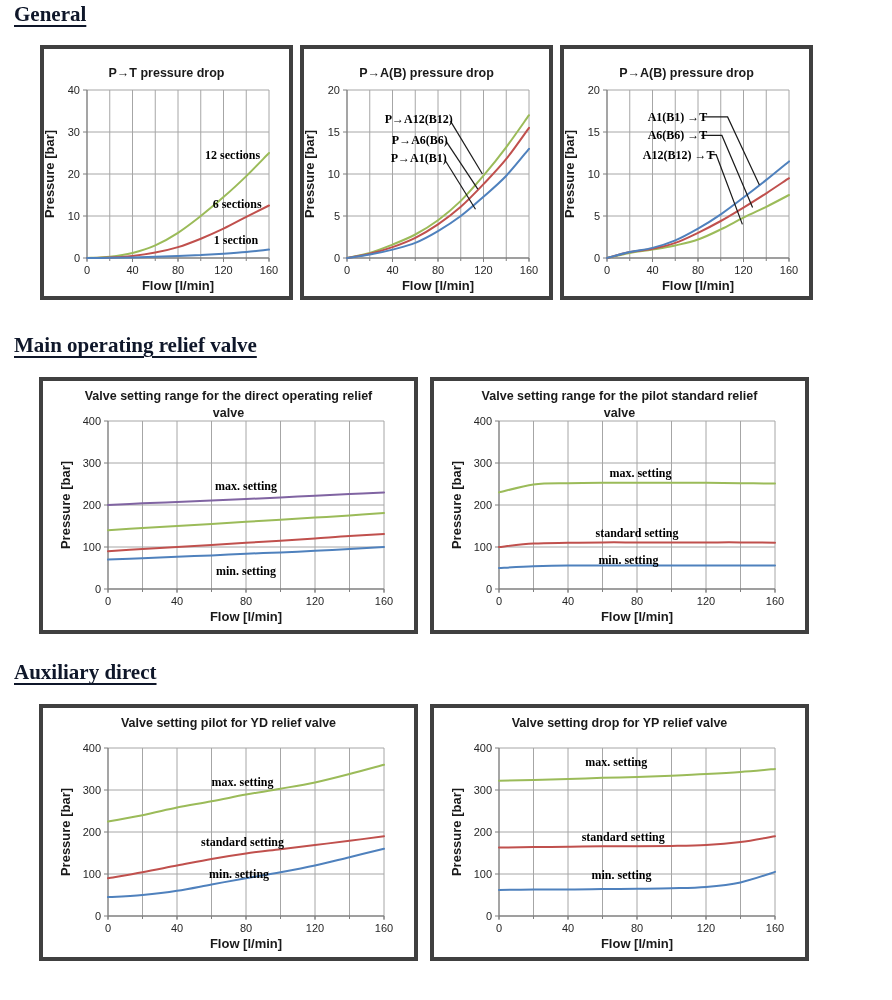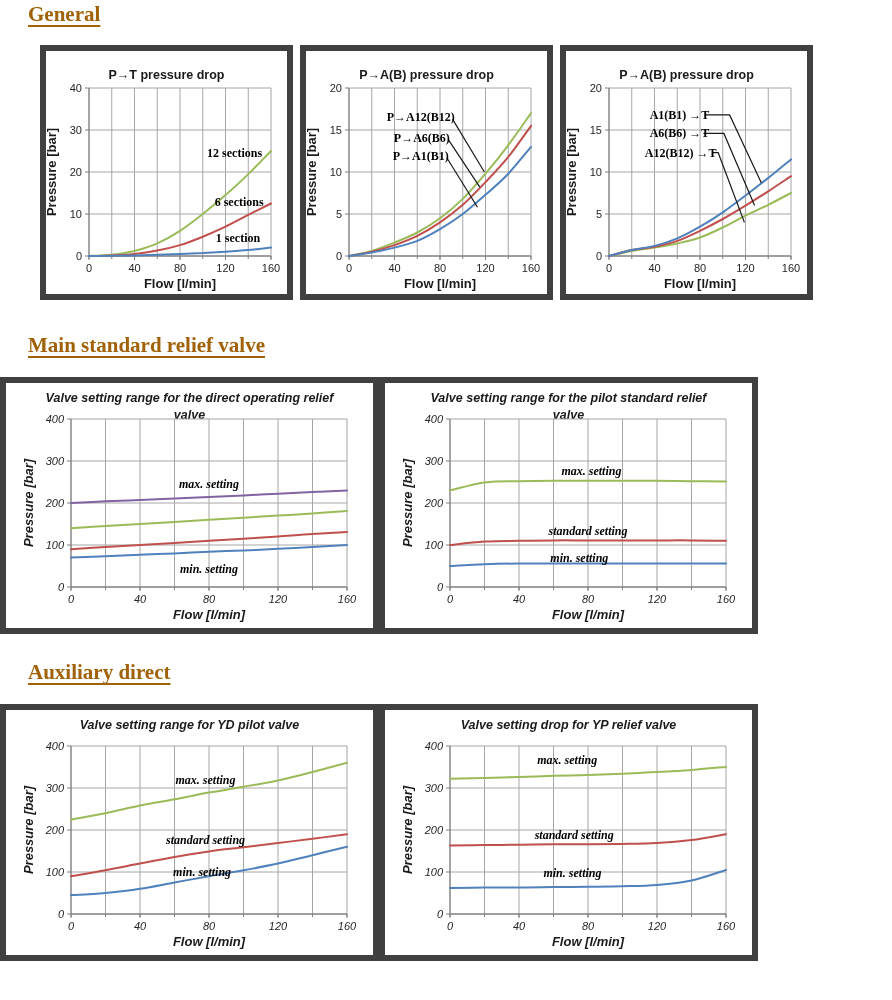--- a/index.html
+++ b/index.html
@@ -1,32 +1,32 @@
 <!DOCTYPE html>
 <html><head>
 <meta charset="utf-8">
 <style>
   html,body{margin:0;padding:0;background:#ffffff;}
   body{width:892px;height:1000px;overflow:hidden;
        font-family:"Liberation Sans",sans-serif;color:#1a1a1a;}
   .section-heading{
     font-family:"Liberation Serif",serif;
-    font-weight:bold;font-size:21px;line-height:1.1;color:#a16207;
-    margin:0 0 0 28px;
+    font-weight:bold;font-size:21px;line-height:1.1;color:#0f172a;
+    margin:0 0 0 14px;
     text-decoration:underline;text-decoration-thickness:2px;text-underline-offset:4px;
   }
   #heading-general{padding-top:3px;}
   #heading-main{margin-top:34px;}
   #heading-aux{margin-top:27px;}
   .chart-row{display:flex;}
   .row-small{margin-left:40px;margin-top:19px;gap:7px;}
-  .row-large{margin-top:20px;font-style:italic;}
+  .row-large{margin-left:39px;margin-top:20px;gap:12px;}
   figure.chart{
     margin:0;position:relative;box-sizing:border-box;
-    background:#fff;border:6px solid #404040;
+    background:#fff;border:4px solid #404040;
   }
   figure.chart.small{width:253px;height:255px;}
   figure.chart.large{width:379px;height:257px;}
   .chart-title{
     position:absolute;left:0;right:0;text-align:center;
     font-weight:bold;font-size:12.5px;line-height:1.35;color:#1a1a1a;
   }
   .chart.small .chart-title{top:16px;}
   .chart.large .chart-title{top:7px;}
   .chart svg{position:absolute;left:0;bottom:0;display:block;}
@@ -225,21 +225,21 @@
             <polyline points="138.6,33.9 163.6,33.9 195.4,101.9" fill="none" stroke="#1a1a1a" stroke-width="1.2"></polyline>
             <text class="series-label" x="114.6625" y="75.68" text-anchor="middle">A12(B12) →T</text>
             <text class="series-label" x="113.525" y="56.36" text-anchor="middle">A6(B6) →T</text>
             <text class="series-label" x="113.525" y="37.879999999999995" text-anchor="middle">A1(B1) →T</text>
           </svg>
       </figure>
     </div>
   </section>
 
   <section>
-    <h2 id="heading-main" class="section-heading">Main standard relief valve</h2>
+    <h2 id="heading-main" class="section-heading">Main operating relief valve</h2>
     <div class="chart-row row-large">
       <figure class="chart large">
         <div class="chart-title">
             <div>Valve setting range for the direct operating relief</div>
             <div>valve</div>
           </div>
         <svg class="chart-canvas" width="375" height="213" viewBox="0 0 375 213">
             <line x1="99.5" y1="4" x2="99.5" y2="172" stroke="#A6A6A6" stroke-width="1"></line>
             <line x1="134" y1="4" x2="134" y2="172" stroke="#A6A6A6" stroke-width="1"></line>
             <line x1="168.5" y1="4" x2="168.5" y2="172" stroke="#A6A6A6" stroke-width="1"></line>
@@ -353,21 +353,21 @@
           </svg>
       </figure>
     </div>
   </section>
 
   <section>
     <h2 id="heading-aux" class="section-heading">Auxiliary direct</h2>
     <div class="chart-row row-large">
       <figure class="chart large">
         <div class="chart-title">
-            <div>Valve setting range for YD pilot valve</div>
+            <div>Valve setting pilot for YD relief valve</div>
           </div>
         <svg class="chart-canvas" width="375" height="213" viewBox="0 0 375 213">
             <line x1="99.5" y1="4" x2="99.5" y2="172" stroke="#A6A6A6" stroke-width="1"></line>
             <line x1="134" y1="4" x2="134" y2="172" stroke="#A6A6A6" stroke-width="1"></line>
             <line x1="168.5" y1="4" x2="168.5" y2="172" stroke="#A6A6A6" stroke-width="1"></line>
             <line x1="203" y1="4" x2="203" y2="172" stroke="#A6A6A6" stroke-width="1"></line>
             <line x1="237.5" y1="4" x2="237.5" y2="172" stroke="#A6A6A6" stroke-width="1"></line>
             <line x1="272" y1="4" x2="272" y2="172" stroke="#A6A6A6" stroke-width="1"></line>
             <line x1="306.5" y1="4" x2="306.5" y2="172" stroke="#A6A6A6" stroke-width="1"></line>
             <line x1="341" y1="4" x2="341" y2="172" stroke="#A6A6A6" stroke-width="1"></line>

